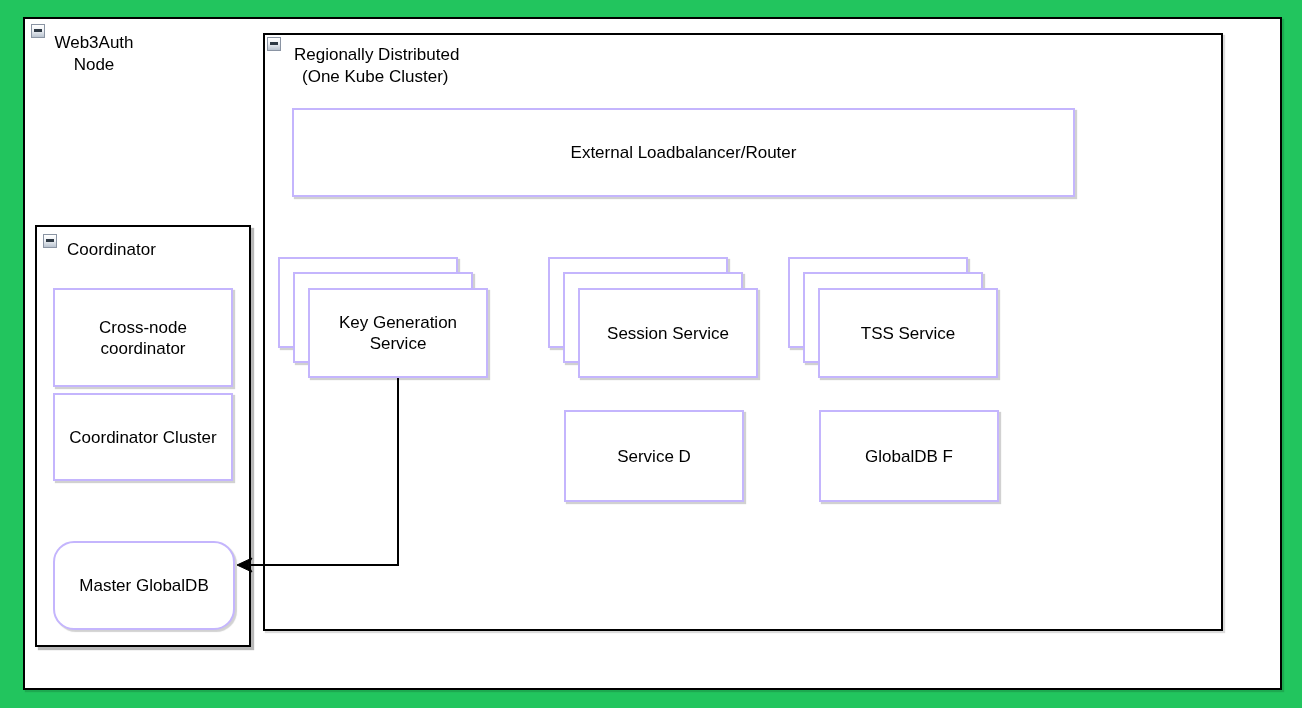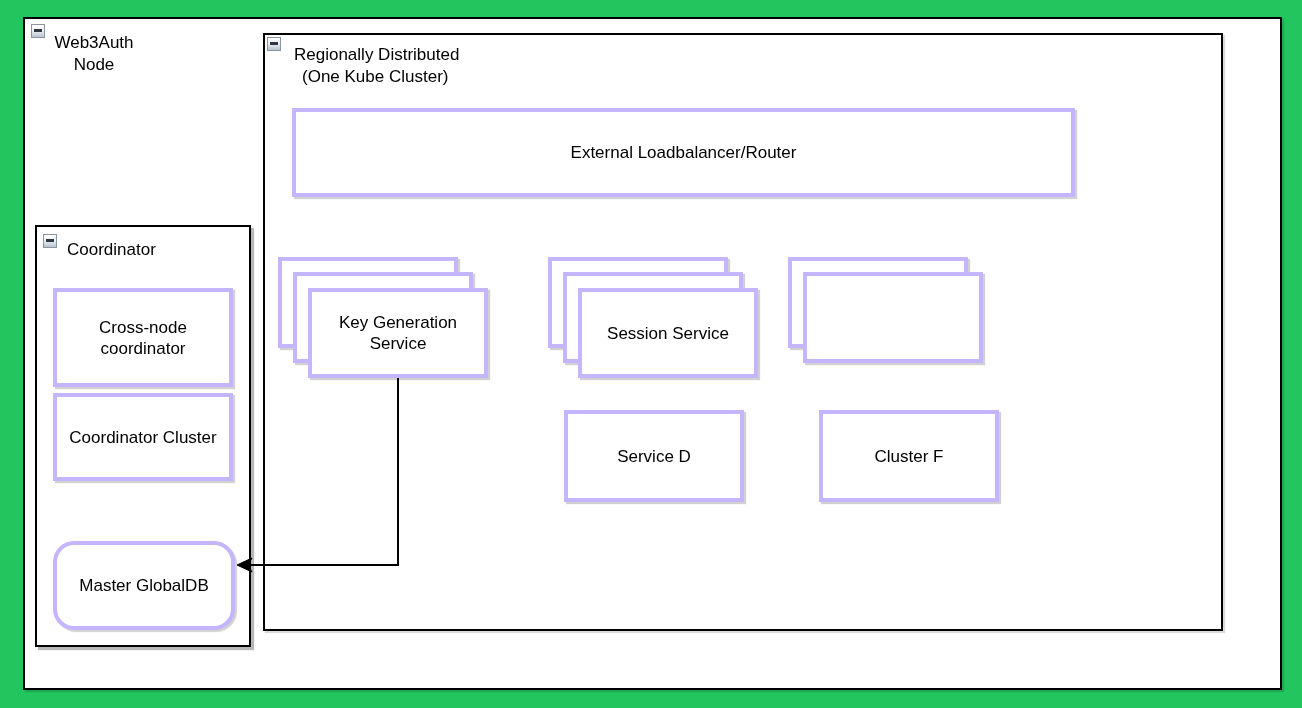--- a/index.html
+++ b/index.html
@@ -1,21 +1,21 @@
 <!DOCTYPE html>
 <html><head>
 <meta charset="utf-8">
 <style>
   html,body{margin:0;padding:0;background:#ffffff;}
   #canvas{
     position:relative;width:1302px;height:708px;background:#22c55e;overflow:hidden;
     font-family:"Liberation Sans","DejaVu Sans",sans-serif;color:#000;
   }
   .shape{
-    position:absolute;background:#ffffff;border:4px solid #c4b5fd;box-sizing:border-box;
+    position:absolute;background:#ffffff;border:2px solid #c4b5fd;box-sizing:border-box;
     box-shadow:2px 2px 1px rgba(0,0,0,0.18);
   }
   .container{
     position:absolute;background:#ffffff;border:2px solid #000000;box-sizing:border-box;
     box-shadow:2px 2px 1px rgba(0,0,0,0.14);
   }
   .shadow-strong{box-shadow:3px 3px 1px rgba(0,0,0,0.28);}
   .center-label{
     display:flex;align-items:center;justify-content:center;text-align:center;
     font-size:17px;line-height:21px;
@@ -65,26 +65,29 @@
   </div>
 
   <div class="shape" style="left:548px;top:257px;width:180px;height:91px;"></div>
   <div class="shape" style="left:563px;top:272px;width:180px;height:91px;"></div>
   <div class="shape center-label" style="left:578px;top:288px;width:180px;height:90px;">
     <span>Session Service</span>
   </div>
 
   <div class="shape" style="left:788px;top:257px;width:180px;height:91px;"></div>
   <div class="shape" style="left:803px;top:272px;width:180px;height:91px;"></div>
+  <div class="shape center-label" style="left:818px;top:288px;width:180px;height:90px;">
+    <span>TSS Service</span>
+  </div>
 
   <div class="shape center-label" style="left:564px;top:410px;width:180px;height:92px;">
     <span>Service D</span>
   </div>
   <div class="shape center-label" style="left:819px;top:410px;width:180px;height:92px;">
-    <span>Cluster F</span>
+    <span>GlobalDB F</span>
   </div>
 
   <div class="container shadow-strong" style="left:35px;top:225px;width:216px;height:422px;"></div>
   <span class="collapse" style="left:43px;top:234px;"></span>
   <div class="container-label" style="left:67px;top:239px;">Coordinator</div>
 
   <div class="shape center-label" style="left:53px;top:288px;width:180px;height:99px;padding:16px 22px;">
     <span>Cross-node coordinator</span>
   </div>
   <div class="shape center-label" style="left:53px;top:393px;width:180px;height:88px;padding:0 8px;">

